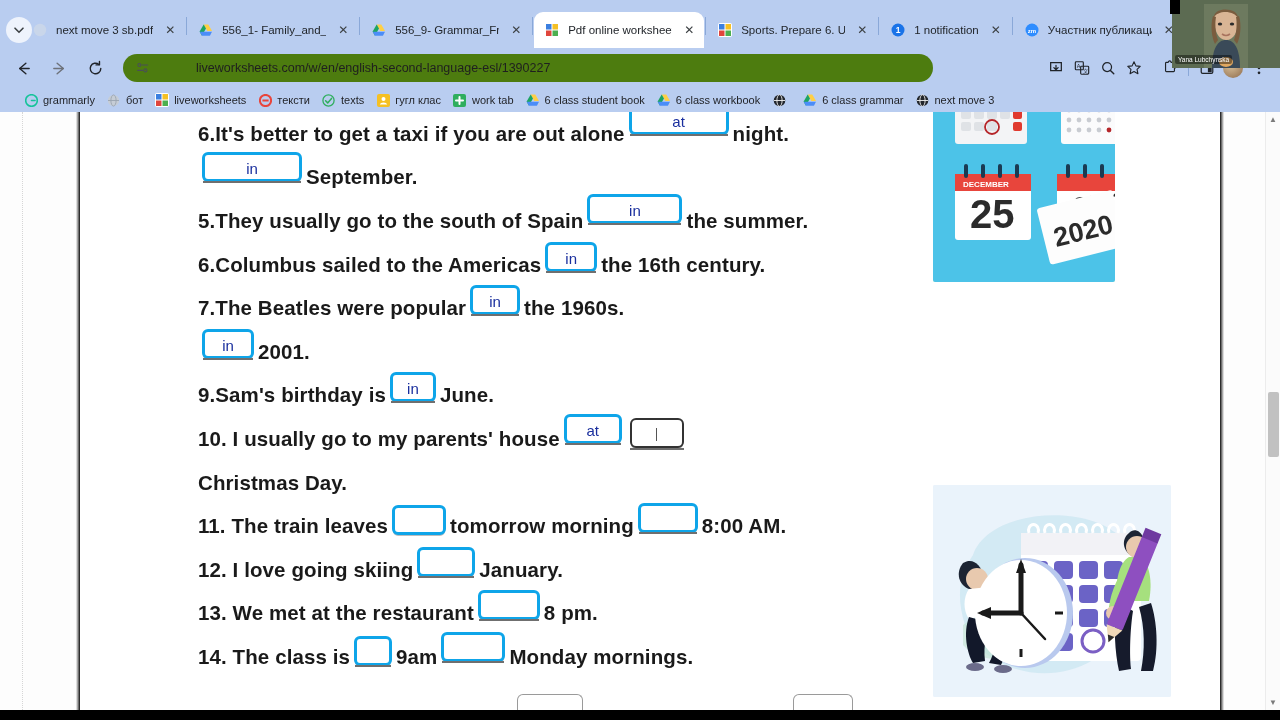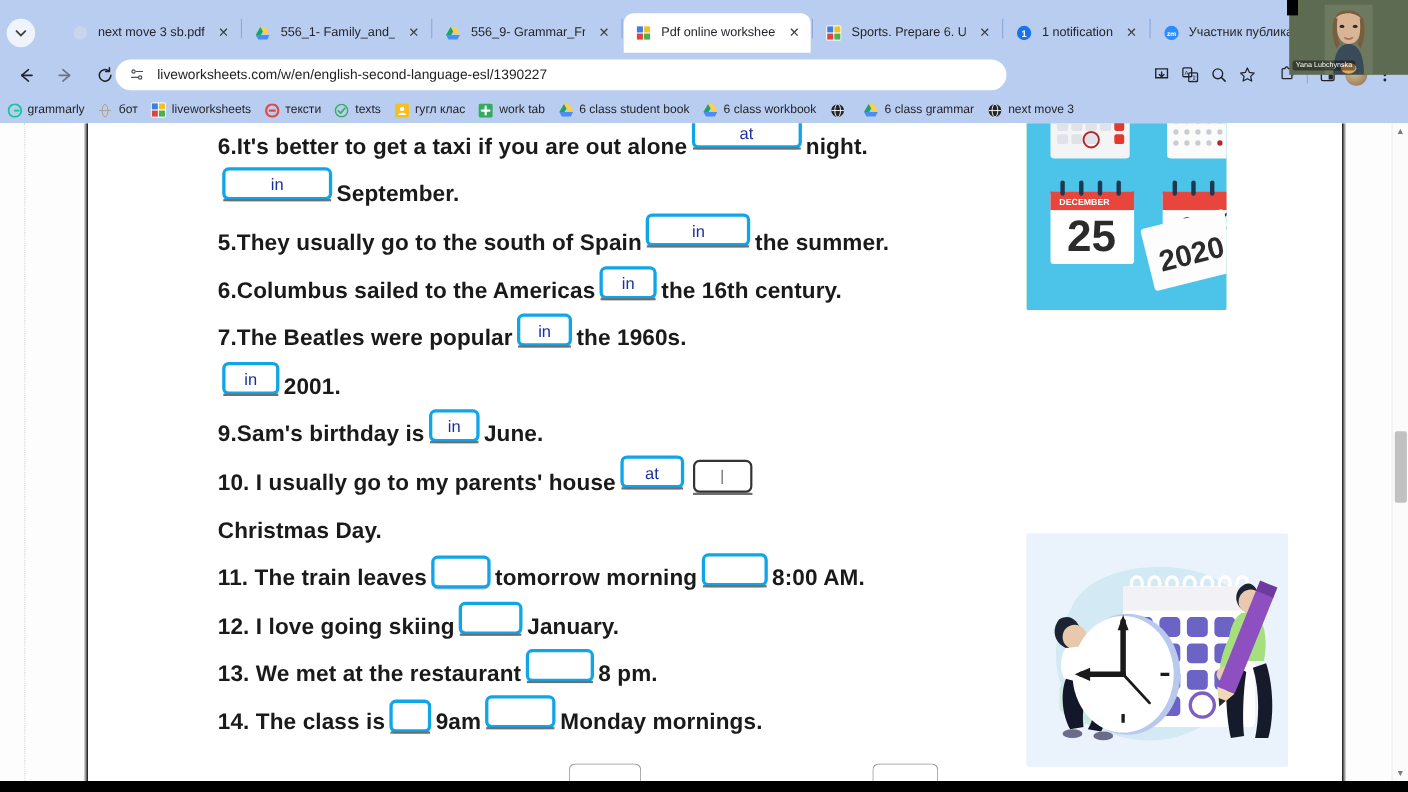--- a/index.html
+++ b/index.html
@@ -10,21 +10,21 @@
 
   
   .chrome { position:absolute; left:0; top:0; width:1280px; height:112px;
             background:#b9cdf0; }
   .tabstrip { position:relative; height:48px; width:1280px; padding-left:4px; }
   .tab-left-btn { position:absolute; left:6px; top:17px; width:26px; height:26px;
                   border-radius:50%; background:#eef3fc; display:flex;
                   align-items:center; justify-content:center; cursor:pointer; }
   .tab-left-btn svg { display:block; }
 
-  .tabs { position:absolute; left:55px; top:12px; display:flex; align-items:flex-end; }
+  .tabs { position:absolute; left:22px; top:12px; display:flex; align-items:flex-end; }
   .tab { position:relative; height:36px; display:flex; align-items:center;
          padding:0 6px 0 10px; border-radius:9px 9px 0 0; cursor:pointer;
          max-width:170px; }
   .tab.active { background:#ffffff; }
   .tab .favicon { width:16px; height:16px; flex:0 0 16px; margin-right:8px;
                   border-radius:3px; display:flex; align-items:center;
                   justify-content:center; overflow:hidden; }
   .tab .tlabel { font-size:11.5px; color:#22262b; white-space:nowrap;
                  overflow:hidden; text-overflow:clip; max-width:108px; }
   .tab .tclose { width:18px; height:18px; margin-left:8px; flex:0 0 18px;
@@ -36,37 +36,37 @@
             justify-content:center; margin:0 0 4px 6px; border-radius:50%;
             color:#3c4043; font-size:17px; cursor:pointer; }
 
   
   .toolbar { position:absolute; left:0; top:48px; width:1280px; height:40px;
              display:flex; align-items:center; }
   .navbtn { width:30px; height:30px; margin-left:6px; border-radius:50%;
             display:flex; align-items:center; justify-content:center;
             color:#20242a; cursor:pointer; }
   .navbtn:first-child { margin-left:8px; }
-  .omnibox { position:absolute; left:105px; top:6px; width:810px; height:28px;
-             background:#ffffff; border-radius:14px; display:flex; align-items:center;
-             padding:0 12px; cursor:text; }
+  .omnibox { position:absolute; left:123px; top:6px; width:810px; height:28px;
+             background:#4d7c0f; border-radius:14px; display:flex; align-items:center;
+             padding:0 12px; cursor:text;gap:35px; }
   .omnibox .lockico { width:16px; height:16px; margin-right:10px; flex:0 0 16px;
                       display:flex; align-items:center; justify-content:center; }
   .omnibox .url { font-size:12.5px; color:#1f1f1f; white-space:nowrap; }
   .tbicons { position:absolute; right:8px; top:4px; display:flex; align-items:center; }
   .tbico { width:26px; height:32px; display:flex; align-items:center;
            justify-content:center; color:#20242a; cursor:pointer; }
   .tbdivider { width:1px; height:16px; background:#8aa8d8; margin:0 5px; }
   .avatar { width:20px; height:20px; border-radius:50%;
             background:radial-gradient(circle at 40% 35%, #d8c09a, #8d6a4a);
             margin:0 3px; cursor:pointer; }
 
   
   .bookmarks { position:absolute; left:0; top:88px; width:1280px; height:24px;
-               display:flex; align-items:center; padding-left:6px; }
+               display:flex; align-items:center; padding-left:24px; }
   .bm { display:flex; align-items:center; margin-right:12px; cursor:pointer;
         white-space:nowrap; }
   .bm .bmico { width:14px; height:14px; margin-right:5px; flex:0 0 14px;
                display:flex; align-items:center; justify-content:center; }
   .bm .bmlabel { font-size:11px; color:#1f2024; }
 
   
   .viewport { position:absolute; left:0; top:112px; width:1280px; height:598px;
               background:#fdfdfd; overflow:hidden; }
   .dotline { position:absolute; left:22px; top:0; width:0; height:598px;

